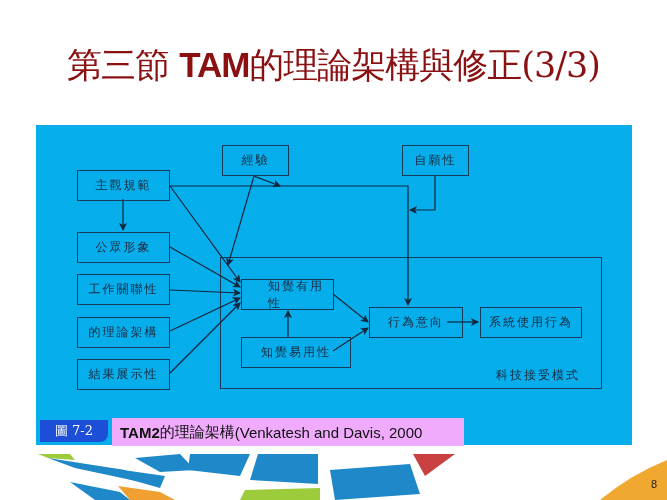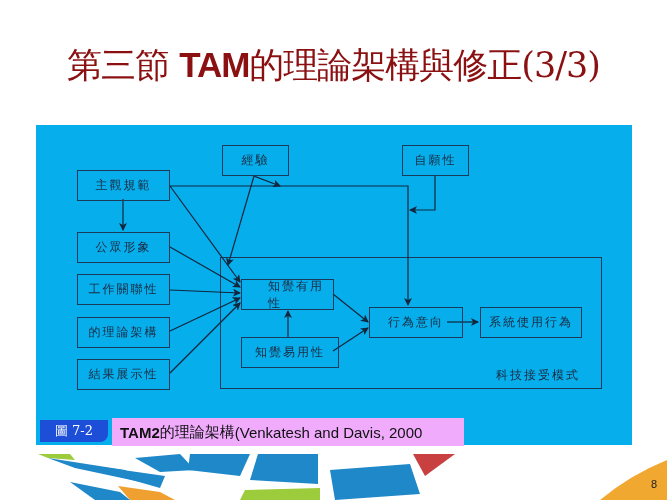--- a/index.html
+++ b/index.html
@@ -65,21 +65,21 @@
 </svg>
 
 <div class="box" style="left:222px; top:145px; width:67px; height:31px;">經驗</div>
 <div class="box" style="left:402px; top:145px; width:67px; height:31px;">自願性</div>
 <div class="box" style="left:77px; top:170px; width:93px; height:31px;">主觀規範</div>
 <div class="box" style="left:77px; top:232px; width:93px; height:31px;">公眾形象</div>
 <div class="box" style="left:77px; top:274px; width:93px; height:31px;">工作關聯性</div>
 <div class="box" style="left:77px; top:317px; width:93px; height:31px;">的理論架構</div>
 <div class="box" style="left:77px; top:359px; width:93px; height:31px;">結果展示性</div>
 <div class="box" style="left:241px; top:279px; width:93px; height:31px;padding-left:26px;">知覺有用性</div>
-<div class="box" style="left:241px; top:337px; width:98px; height:31px;">知覺易用性</div>
+<div class="box" style="left:241px; top:337px; width:110px; height:31px;">知覺易用性</div>
 <div class="box" style="left:369px; top:307px; width:94px; height:31px;font-family:Liberation Mono, monospace;">行為意向</div>
 <div class="box" style="left:480px; top:307px; width:102px; height:31px;">系統使用行為</div>
 
 <div class="fig-tag">圖 7-2</div>
 <div class="caption">
     <b>TAM2</b>
     <b style="font-weight:normal;">的理論架構</b>
     <span> (Venkatesh and Davis, 2000</span>
   </div>
 

